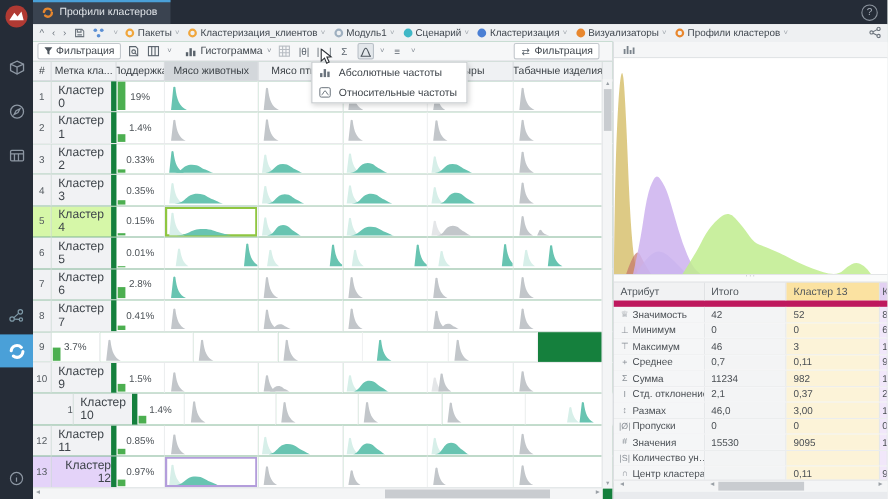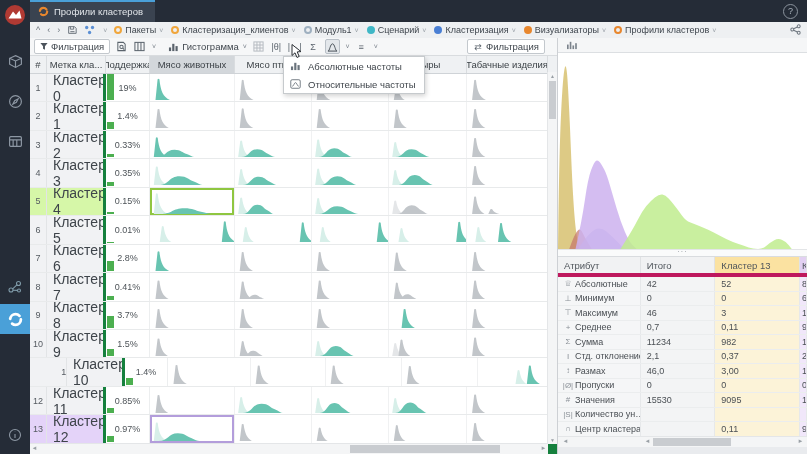--- a/index.html
+++ b/index.html
@@ -41,24 +41,24 @@
   
   .grid-header{display:flex;height:17px;background:#eff1f3;border-bottom:1px solid #cfd3d7;}
   .gh-cell{display:flex;align-items:center;justify-content:center;font-size:9.5px;color:#3c4247;
            border-right:1px solid #d9dcdf;box-sizing:border-box;overflow:hidden;white-space:nowrap;}
   .gh-sel{background:#d3d7db;text-align:right;}
   .grid-body{position:relative;}
   .g-row{display:flex;height:28.45px;box-sizing:border-box;border-bottom:1px solid #e8eaeb;}
   .g-cell{box-sizing:border-box;overflow:hidden;position:relative;}
   .c-num{background:#f1f2f4;border-right:1px solid #e2e4e6;display:flex;align-items:center;justify-content:center;
          font-size:9px;color:#555b61;}
-  .c-label{background:#f1f2f4;border-right:3px solid #15803d;display:flex;align-items:center;
-           font-size:14px;color:#3e444a;padding-left:6px;}
+  .c-label{background:#f1f2f4;border-right:5px solid #15803d;display:flex;align-items:center;
+           font-size:11px;color:#3e444a;padding-left:6px;}
   .hl-green .c-num,.hl-green .c-label{background:#d6f7a8;}
-  .hl-purple .c-num,.hl-purple .c-label{background:#e4d3f9;}
+  .hl-purple .c-num,.hl-purple .c-label{background:#e4d3f9;text-align:right;}
   .c-support{background:#fff;border-right:1px solid #eceeef;display:flex;align-items:center;justify-content:center;
              font-size:9px;color:#4d5358;}
   .sup-bar{position:absolute;left:1px;bottom:1px;width:7px;background:#4caf50;}
   .c-hist{background:#fff;border-right:1px solid #f0f1f2;}
   .cell-sel-green{box-shadow:inset 0 0 0 2px #8fc640;}
   .cell-sel-purple{box-shadow:inset 0 0 0 2px #b39ddb;}
   
   .vscroll{position:absolute;right:0;top:34px;width:9px;bottom:10px;background:#f4f5f6;border-left:1px solid #e4e6e8;}
   .vthumb{position:absolute;left:1px;right:1px;top:9px;height:38px;background:#c9ccd0;}
   .sarrow{position:absolute;width:100%;text-align:center;color:#9aa0a6;font-size:5px;line-height:8px;}
@@ -73,21 +73,21 @@
   .mi-dot{margin-left:auto;font-size:6px;color:#2f3439;}
   .cursor{position:absolute;left:291px;top:44px;z-index:60;}
   
   .right-pane{position:absolute;left:557px;top:38px;width:250px;bottom:0;border-left:1px solid #cdd0d4;
               box-sizing:border-box;background:#fff;}
   .rp-toolbar{height:14px;background:#f5f6f7;border-bottom:1px solid #dcdfe2;display:flex;align-items:center;padding:0 8px;}
   .rp-chart{height:196px;position:relative;background:#fff;}
   .rp-resize{height:6px;background:#fafbfb;border-top:1px solid #e3e5e7;border-bottom:1px solid #d9dcdf;
              text-align:center;color:#9aa0a6;font-size:7px;line-height:3px;letter-spacing:1px;}
   .stats{font-size:9px;color:#4a4f54;}
-  .st-hrow{display:flex;height:16px;border-bottom:4px solid #be185d;}
+  .st-hrow{display:flex;height:16px;border-bottom:6px solid #be185d;}
   .st-hcell{display:flex;align-items:center;padding-left:6px;box-sizing:border-box;border-right:1px solid #e0e2e4;
             font-size:9.5px;color:#50565c;background:#f1f2f3;overflow:hidden;white-space:nowrap;}
   .st-row{display:flex;height:13.5px;border-bottom:1px solid #ebedee;}
   .st-cell{display:flex;align-items:center;box-sizing:border-box;border-right:1px solid #e6e8ea;
            padding-left:6px;overflow:hidden;white-space:nowrap;}
   .st-lab{background:#f5f6f7;padding-left:3px;}
   .st-ico{width:14px;color:#8a9097;font-size:8px;text-align:center;flex:0 0 14px;}
   .col-total{background:#f3f4f5;}
   .col-c13{background:#fcf3d8;}
   .col-c13h{background:#fbe2a1;}
@@ -483,21 +483,20 @@
           <div class="g-cell c-hist" style="width: 78px;"><svg width="78" height="27" viewBox="0 0 78 27">
               <path d="M 4.800000000000001,26 L 6.9,9.879999999999999 Q 7.800000000000001,9.079999999999998 8.700000000000001,9.879999999999999 C 10,19.229599999999998 12.3,23.4208 16.666000000000004,26 Z" fill="#c2c6ca"></path>
               <path d="M 9.36,26 C 14.04,26 13.572,21.32 18.252,21.32 C 21.528,21.32 21.996,23.192 24.336,24.128 C 26.208,25.064 27.144,26 28.08,26 Z" fill="#c2c6ca"></path>
             </svg></div>
           <div class="g-cell c-hist" style="width: 81px;"><svg width="81" height="27" viewBox="0 0 81 27">
               <path d="M 5.1,26 L 7.199999999999999,7.800000000000001 Q 8.1,7.000000000000001 9,7.800000000000001 C 10.3,18.356 12.6,23.088 18.11,26 Z" fill="#c2c6ca"></path>
             </svg></div>
         </div>
         <div class="g-row">
           <div class="g-cell c-num" style="width: 17px;">9</div>
-          <div class="g-cell c-label" style="width: 59px;">Кластер 8</div>
           <div class="g-cell c-support" style="width: 44px;">
             <div class="sup-bar" style="height: 11.5px;"></div>
             <span>3.7%</span>
           </div>
           <div class="g-cell c-hist" style="width: 85px;"><svg width="85" height="27" viewBox="0 0 85 27">
               <path d="M 5.5,26 L 7.6,7.280000000000001 Q 8.5,6.480000000000001 9.4,7.280000000000001 C 10.7,18.1376 13,23.0048 18.796,26 Z" fill="#c2c6ca"></path>
             </svg></div>
           <div class="g-cell c-hist" style="width: 77px;"><svg width="77" height="27" viewBox="0 0 77 27">
               <path d="M 4.7,26 L 6.8,7.280000000000001 Q 7.7,6.480000000000001 8.6,7.280000000000001 C 9.9,18.1376 12.2,23.0048 17.996,26 Z" fill="#c2c6ca"></path>
             </svg></div>
@@ -646,21 +645,21 @@
     <div class="stats" id="stats">
         <div class="st-hrow">
           <div class="st-hcell" style="width: 83px;">Атрибут</div>
           <div class="st-hcell" style="width: 75px;">Итого</div>
           <div class="st-hcell col-c13h" style="width: 85px;">Кластер 13</div>
           <div class="st-hcell col-nexth" style="width: 7px;">К</div>
         </div>
         <div class="st-row">
           <div class="st-cell st-lab" style="width: 83px;">
             <span class="st-ico">♕</span>
-            <span>Абсолютные</span>
+            <span>Значимость</span>
           </div>
           <div class="st-cell col-total" style="width: 75px;">42</div>
           <div class="st-cell col-c13" style="width: 85px;">52</div>
           <div class="st-cell col-next" style="width: 7px;">8</div>
         </div>
         <div class="st-row">
           <div class="st-cell st-lab" style="width: 83px;">
             <span class="st-ico">⊥</span>
             <span>Минимум</span>
           </div>

